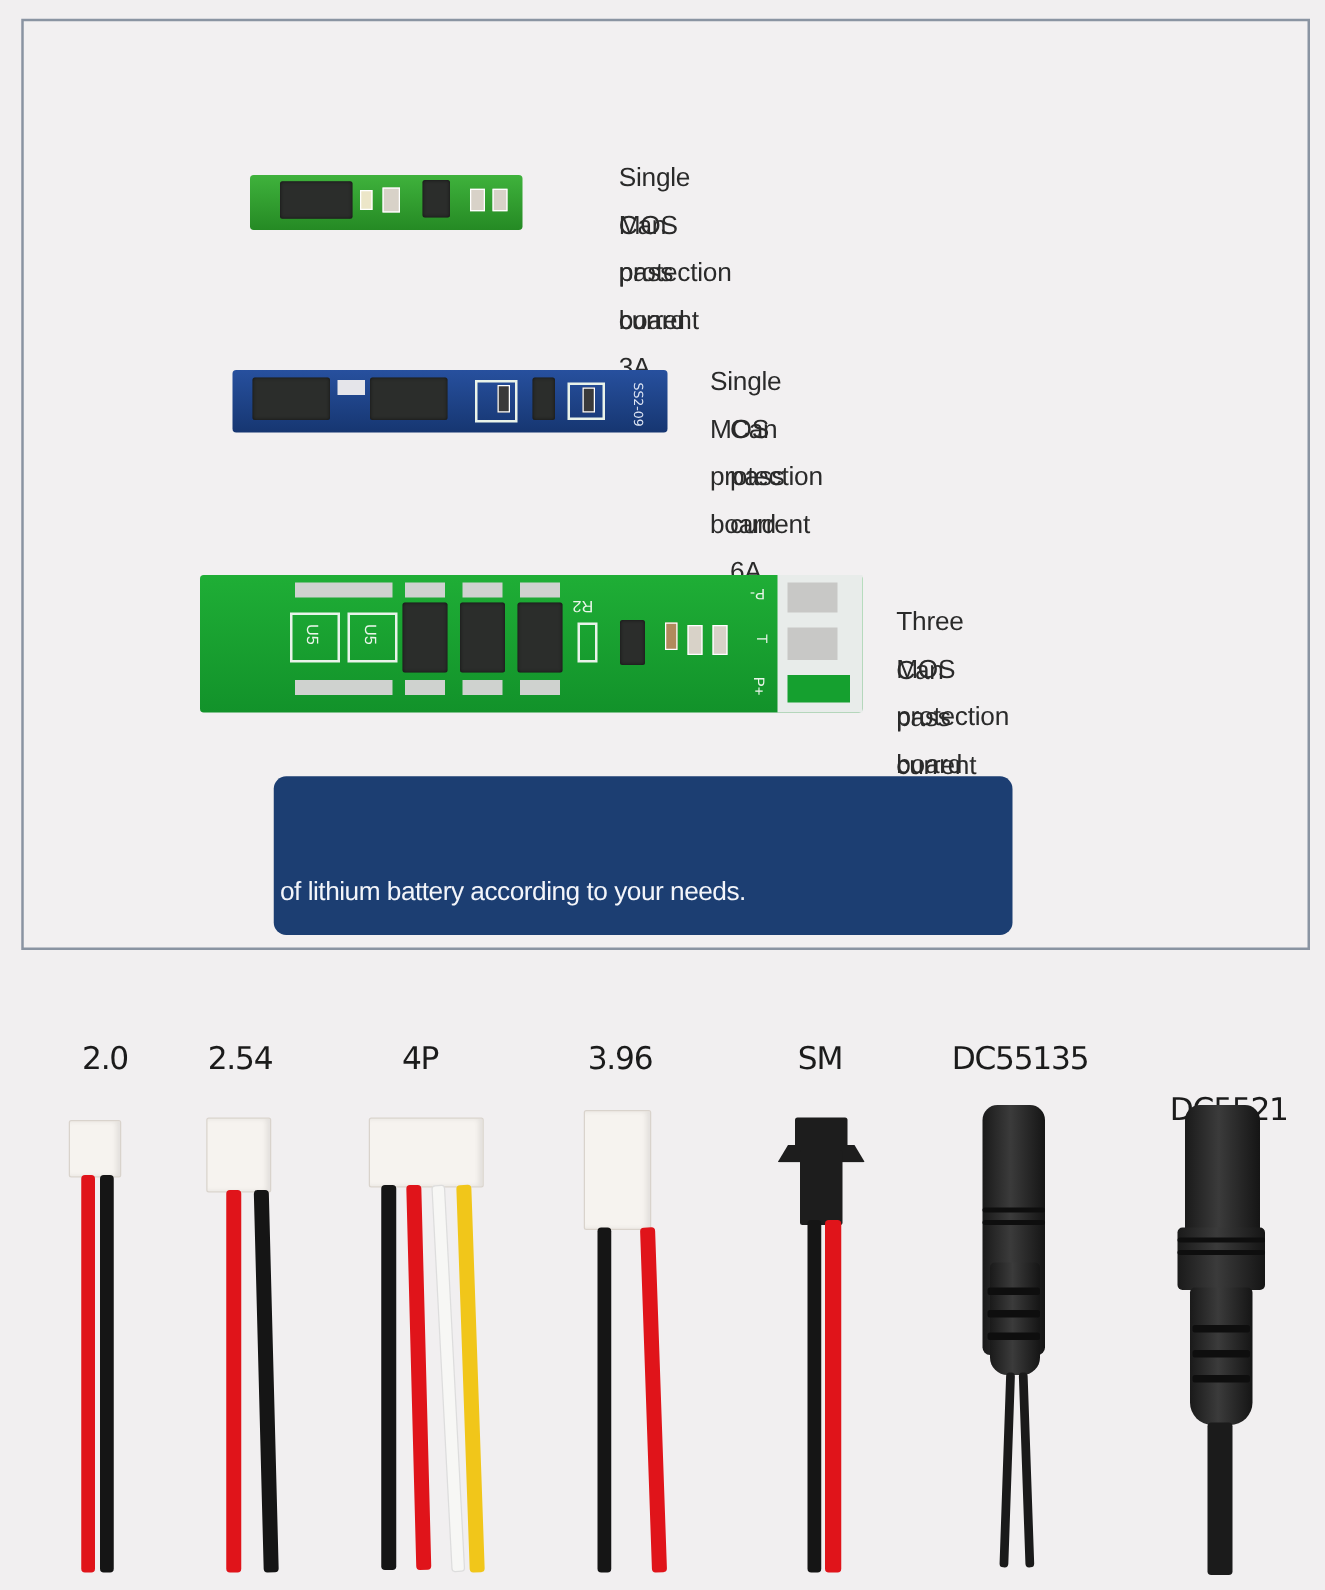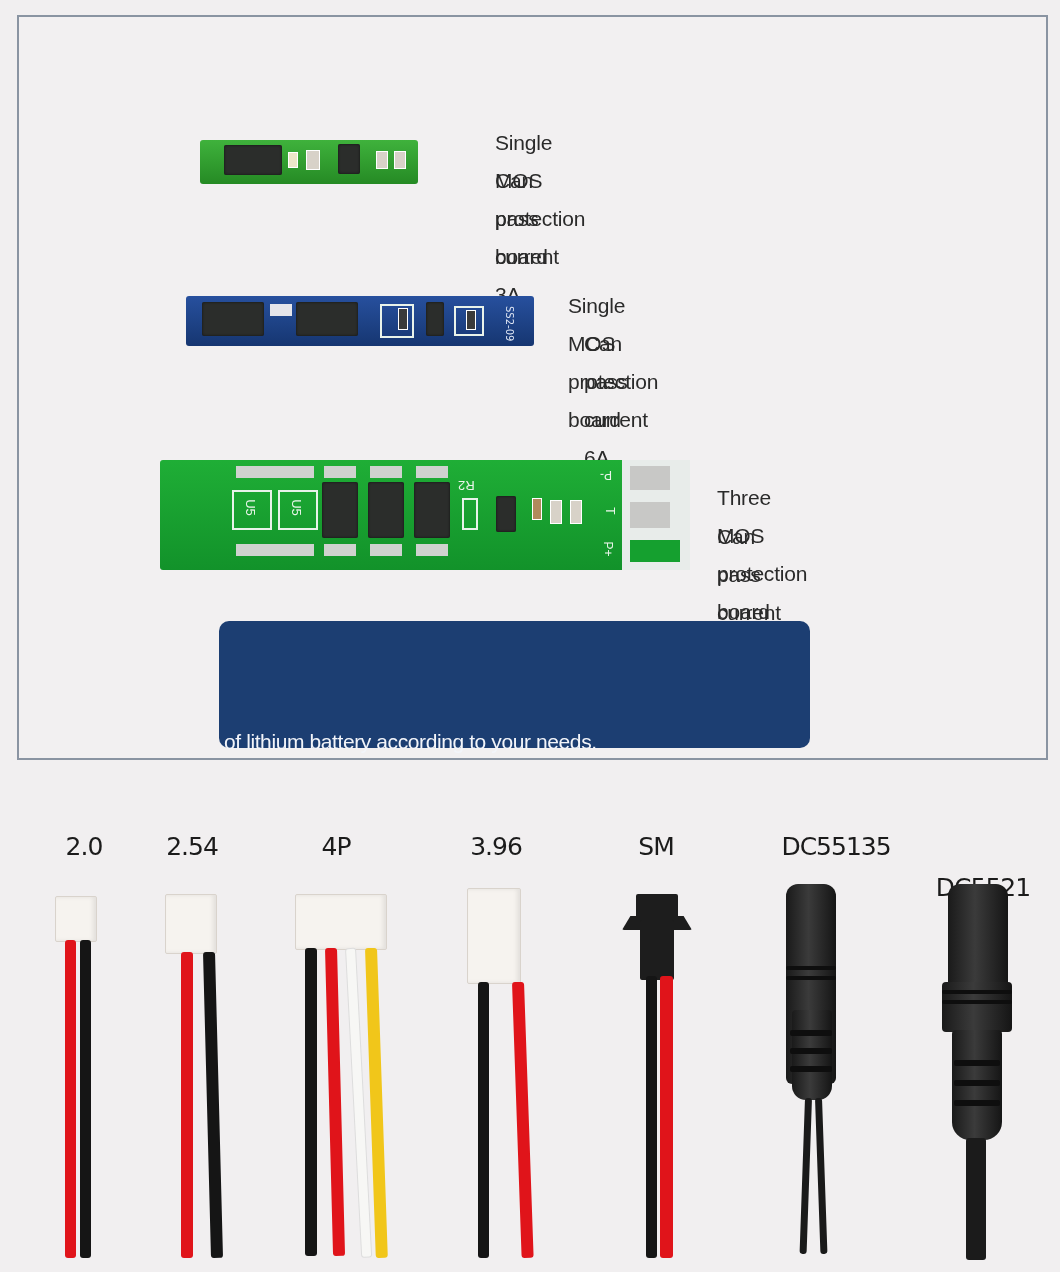--- a/index.html
+++ b/index.html
@@ -21,21 +21,21 @@
   .pad { position: absolute; background: #cfd2cf; }
   .silk { position: absolute; border: 2px solid #e9f3ea; }
 
   .banner {
     position: absolute; left: 219px; top: 621px; width: 591px; height: 127px;
     background: #1c3e72; border-radius: 10px; color: #f3f5fa;
     font-size: 21px; line-height: 36px; letter-spacing: -0.4px;
   }
   .banner .greet { position: absolute; top: 2px; left: 0; right: 0; text-align: center; }
   .banner .line1 { position: absolute; top: 37px; left: 5px; white-space: nowrap; }
-  .banner .line2 { position: absolute; top: 75px; left: 5px; white-space: nowrap; margin-top: 28px; }
+  .banner .line2 { position: absolute; top: 75px; left: 5px; white-space: nowrap; }
 
   .label { position: absolute; top: 832px; font-size: 25px; color: #1b1b1b; font-family: "DejaVu Sans", sans-serif; letter-spacing: -1px; transform: translateX(-50%); white-space: nowrap; }
 
   .connector { position: absolute; }
   .wire { position: absolute; border-radius: 3px; }
   .housing-white { position: absolute; background: #f6f3ef; border: 1px solid #d9d3cc; border-radius: 2px; box-shadow: inset -3px 0 4px rgba(0,0,0,.08); }
   .housing-black { position: absolute; background: #1d1d1d; border-radius: 2px; }
   .dc-body { position: absolute; background: linear-gradient(90deg,#1a1a1a,#3b3b3b 45%,#151515); border-radius: 12px 12px 6px 6px; }
   .rib { position: absolute; background: #0e0e0e; height: 4px; border-radius: 2px; }
 </style>
@@ -110,21 +110,21 @@
 
 <div class="banner">
   <div class="line2">of lithium battery according to your needs.</div>
 </div>
 
 <div class="label" style="left:84px;">2.0</div>
 <div class="label" style="left:192px;">2.54</div>
 <div class="label" style="left:336px;">4P</div>
 <div class="label" style="left:496px;">3.96</div>
 <div class="label" style="left:656px;text-align:center;">SM</div>
-<div class="label" style="left:836px;">DC55135</div>
+<div class="label" style="left:816px;">DC55135</div>
 <div class="label" style="left:983px;margin-top:41px;">DC5521</div>
 
 <div class="connector">
   <div class="housing-white" style="left:55px;top:896px;width:42px;height:46px;"></div>
   <div class="wire" style="left:65px;top:940px;width:11px;height:318px;background:#e0141a;"></div>
   <div class="wire" style="left:80px;top:940px;width:11px;height:318px;background:#151515;"></div>
 </div>
 
 <div class="connector">
   <div class="housing-white" style="left:165px;top:894px;width:52px;height:60px;"></div>

